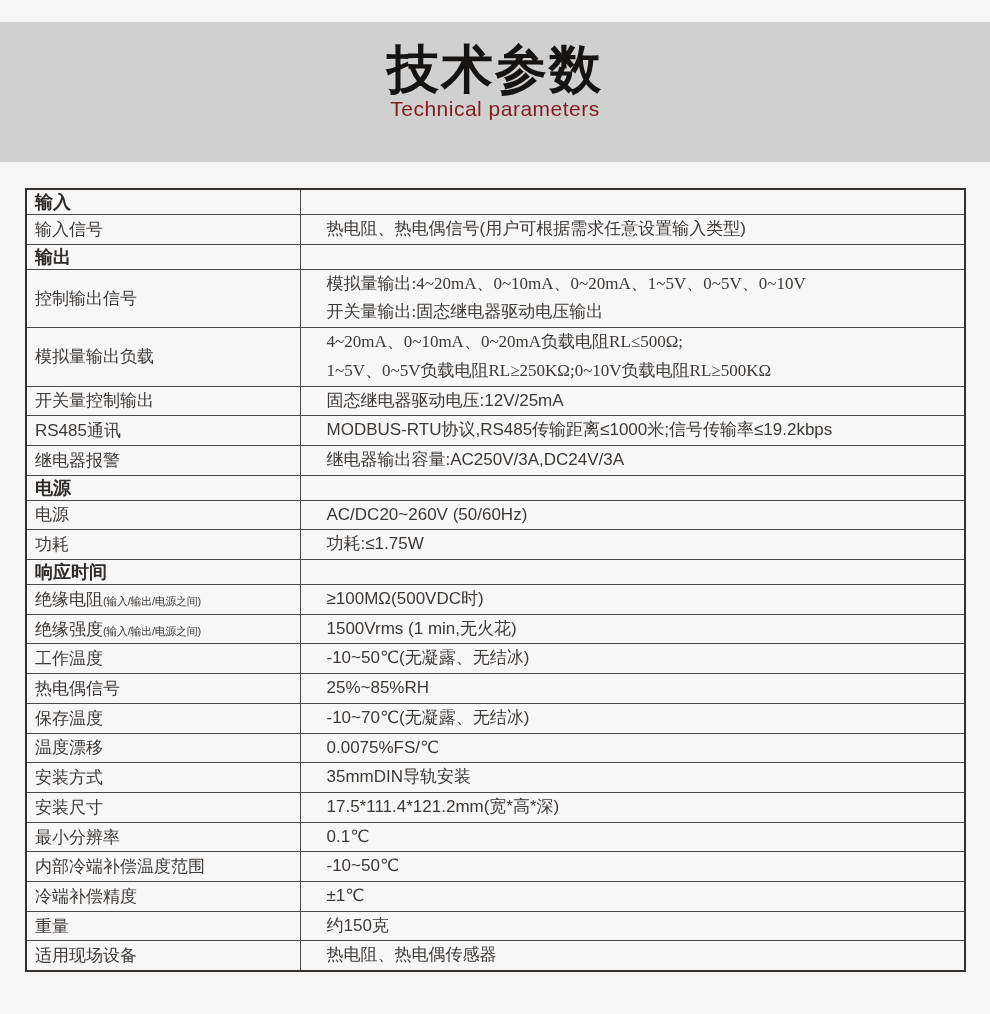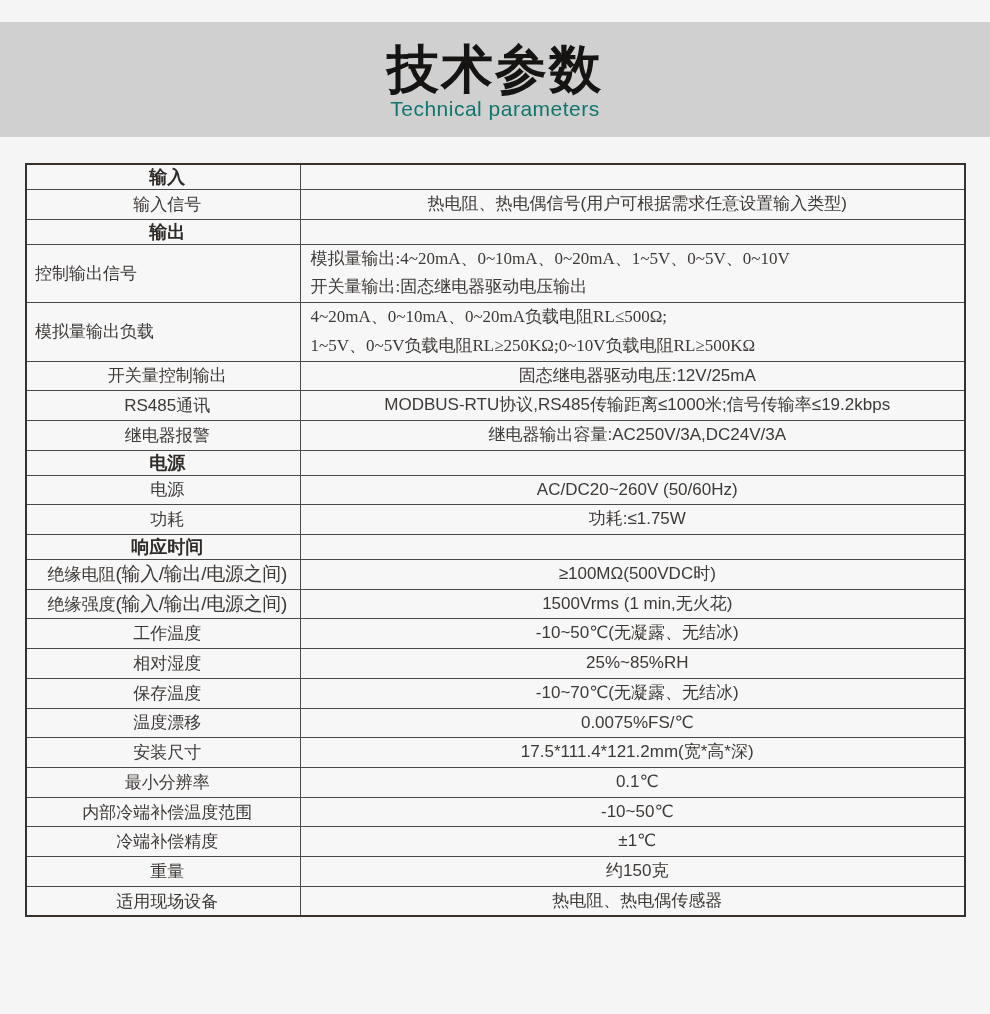--- a/index.html
+++ b/index.html
@@ -15,62 +15,62 @@
   html,body{margin:0;padding:0;}
   body{
     width:990px;height:1014px;
     background:var(--page-bg);
     font-family:"Liberation Sans","DejaVu Sans",sans-serif;
     color:var(--text);
     overflow:hidden;
   }
   .hero{
     margin-top:22px;
-    height:115px;
+    height:140px;
     background:var(--band-bg);
     text-align:center;
   }
   .hero h1{
     margin:0;
     padding-top:20px;
     font-size:52px;
     line-height:54px;
     letter-spacing:2px;
     font-weight:700;
     color:var(--title);
   }
   .hero .sub{
     font-size:21px;
     line-height:25px;
-    color:#0f766e;
+    color:#7f1d1d;
     letter-spacing:0.5px;
   }
   table.spec{
     margin:26px 0 0 25px;
     width:941px;
     border-collapse:collapse;
     table-layout:fixed;
     background:var(--cell-bg);
     border:2px solid var(--outer-border);
   }
   table.spec col.c1{width:274px;}
   table.spec td{
     border:1px solid var(--inner-border);
     padding:0 0 0 8px;
     font-size:17px;
     vertical-align:middle;
     white-space:nowrap;
     overflow:visible;
   }
-  table.spec td.val{padding-left:10px;}
-  tr.single{height:24px;text-align:center;}
+  table.spec td.val{padding-left:26px;}
+  tr.single{height:24px;}
   tr.double{height:57.4px;font-family:Liberation Serif, serif;}
   tr.section td.lbl{font-weight:700;font-size:18px;color:#2e2b28;}
   .line{line-height:28.7px;}
-  .note{font-size:19px;letter-spacing:-0.3px;}
+  .note{font-size:11px;letter-spacing:-0.3px;}
 </style>
 </head>
 <body>
 
 <div class="hero">
   <h1>技术参数</h1>
   <div class="sub">Technical parameters</div>
 </div>
 
 <table class="spec">
@@ -157,35 +157,41 @@
           <div class="line">1500Vrms (1 min,无火花)</div>
         </td>
       </tr>
       <tr class="single">
         <td class="lbl"><span>工作温度</span></td>
         <td class="val">
           <div class="line">-10~50℃(无凝露、无结冰)</div>
         </td>
       </tr>
       <tr class="single">
-        <td class="lbl"><span>相对湿度</span></td>
+        <td class="lbl"><span>热电偶信号</span></td>
         <td class="val">
           <div class="line">25%~85%RH</div>
         </td>
       </tr>
       <tr class="single">
         <td class="lbl"><span>保存温度</span></td>
         <td class="val">
           <div class="line">-10~70℃(无凝露、无结冰)</div>
         </td>
       </tr>
       <tr class="single">
         <td class="lbl"><span>温度漂移</span></td>
         <td class="val">
           <div class="line">0.0075%FS/℃</div>
+        </td>
+      </tr>
+      <tr class="single">
+        <td class="lbl"><span>安装方式</span></td>
+        <td class="val">
+          <div class="line">35mmDIN导轨安装</div>
         </td>
       </tr>
       <tr class="single">
         <td class="lbl"><span>安装尺寸</span></td>
         <td class="val">
           <div class="line">17.5*111.4*121.2mm(宽*高*深)</div>
         </td>
       </tr>
       <tr class="single">
         <td class="lbl"><span>最小分辨率</span></td>

